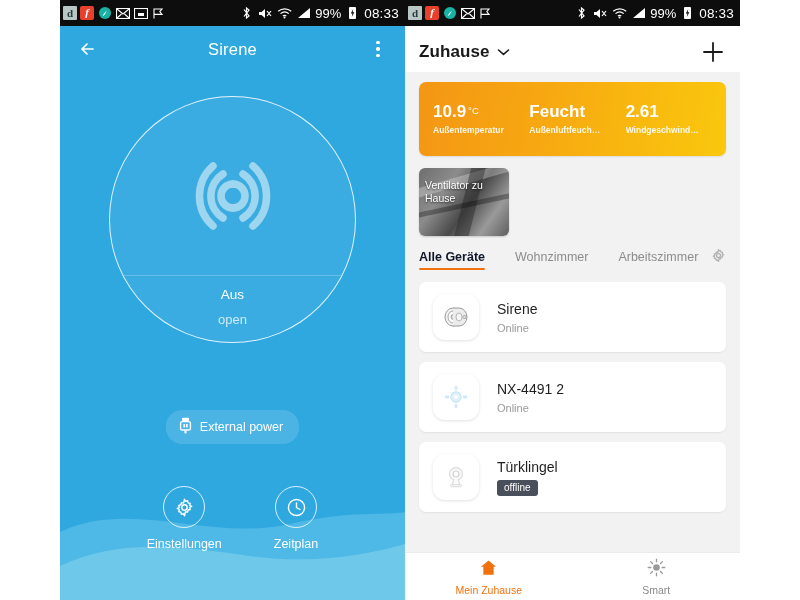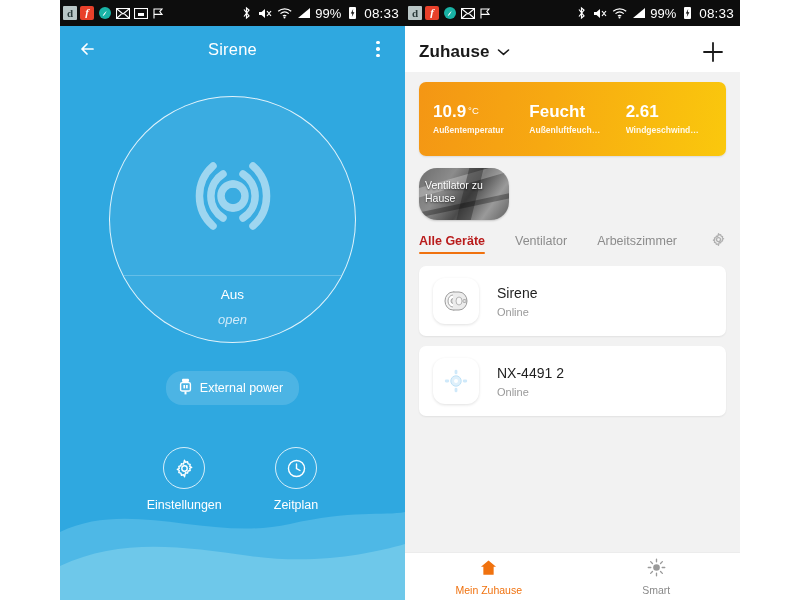--- a/index.html
+++ b/index.html
@@ -55,27 +55,27 @@
   .dial {
     width: 247px; height: 247px; border-radius: 50%;
     border: 1.4px solid rgba(255,255,255,.85);
     background: rgba(255,255,255,.055);
     position: relative; overflow: hidden;
     display: flex; flex-direction: column; align-items: center;
   }
   .dial-divider { position: absolute; left: 0; right: 0; top: 178px; height: 1px; background: rgba(255,255,255,.22); }
   .dial-icon { margin-top: 62px; }
   .dial-state { position: absolute; top: 190px; color: #ffffff; font-size: 13.5px; }
-  .dial-sub   { position: absolute; top: 215px; color: #cfeaf9; font-size: 13px; font-style: italic; }
+  .dial-sub   { position: absolute; top: 215px; color: #cfeaf9; font-size: 13px; }
 
   .extpower-row { position: relative; z-index: 5; display: flex; justify-content: center; margin-top: 28px; }
   .extpower {
     display: inline-flex; align-items: center; gap: 8px;
     background: rgba(255,255,255,.14); border-radius: 16px;
-    padding: 7px 16px 7px 13px; color: #fff; font-size: 12.5px;
+    padding: 7px 16px 7px 13px; color: #fff; font-size: 12.5px; margin-top: 39px;
   }
 
   .actions { position: relative; z-index: 5; display: flex; justify-content: center; gap: 52px; margin-top: 42px; }
   .action { display: flex; flex-direction: column; align-items: center; gap: 9px; cursor: pointer; }
   .action-circle {
     width: 42px; height: 42px; border-radius: 50%;
     border: 1.3px solid rgba(255,255,255,.8);
     display: flex; align-items: center; justify-content: center;
   }
   .action-label { color: #fff; font-size: 12.5px; }
@@ -95,37 +95,37 @@
     box-shadow: 0 1px 2px rgba(0,0,0,.10);
   }
   .wx-item { flex: 1 1 0; min-width: 0; }
   .wx-val { color: #fff; font-size: 17px; font-weight: bold; line-height: 1.05; white-space: nowrap; }
   .wx-unit { font-size: 9.5px; font-weight: normal; vertical-align: 3px; margin-left: 2px; }
   .wx-lbl { color: rgba(255,255,255,.92); font-size: 8.5px; margin-top: 4px;
             white-space: nowrap; overflow: hidden; text-overflow: clip; font-weight: bold; }
 
   .scene-row { padding: 12px 14px 0 14px; }
   .scene-card {
-    width: 90px; height: 52px; border-radius: 18px; position: relative; overflow: hidden;
+    width: 90px; height: 68px; border-radius: 6px; position: relative; overflow: hidden;
     background: linear-gradient(125deg,#6e6e6e 0%, #8c8c8c 30%, #4a4a4a 55%, #9a9a9a 78%, #5e5e5e 100%);
     box-shadow: 0 1px 2px rgba(0,0,0,.18); cursor: pointer;
   }
   .scene-card .streak { position: absolute; background: rgba(255,255,255,.28); }
   .scene-card .s1 { width: 130%; height: 9px; top: 6px; left: -10%; transform: rotate(-16deg); }
   .scene-card .s2 { width: 130%; height: 5px; top: 34px; left: -10%; transform: rotate(-12deg); background: rgba(0,0,0,.30); }
   .scene-card .s3 { width: 14px; height: 120%; top: -10%; left: 44px; transform: rotate(14deg); background: rgba(40,40,40,.45); }
   .scene-label {
     position: absolute; left: 6px; top: 11px; color: #fff; font-size: 10.5px;
     line-height: 1.25; text-shadow: 0 1px 2px rgba(0,0,0,.7); width: 78px;
   }
 
   .tabs { display: flex; align-items: center; padding: 12px 14px 0 14px; background: transparent; }
   .tab { font-size: 12.5px; color: #8c8c8c; padding-bottom: 6px; position: relative; cursor: pointer; }
   .tab + .tab { margin-left: 30px; }
-  .tab.active { color: #b91c1c; font-weight: bold; }
+  .tab.active { color: #0f172a; font-weight: bold; }
   .tab.active::after {
     content: ""; position: absolute; left: 0; right: 0; bottom: 0;
     height: 2.4px; background: #f0720f; border-radius: 2px;
   }
   .tabs-gear { margin-left: auto; padding-bottom: 5px; cursor: pointer; }
 
   .device-list { padding: 10px 14px 0 14px; display: flex; flex-direction: column; gap: 10px; }
   .device {
     background: #fff; border-radius: 7px; height: 70px;
     display: flex; align-items: center; padding: 0 14px;
@@ -398,21 +398,21 @@
         <div class="scene-card">
           <div class="streak s1"></div>
           <div class="streak s3"></div>
           <div class="streak s2"></div>
           <div class="scene-label">Ventilator zu Hause</div>
         </div>
       </div>
 
       <div class="tabs">
         <div class="tab active">Alle Geräte</div>
-        <div class="tab">Ventilator</div>
+        <div class="tab">Wohnzimmer</div>
         <div class="tab">Arbeitszimmer</div>
         <div class="tabs-gear">
           <svg width="15" height="15" viewBox="0 0 24 24">
             <g fill="none" stroke="#b0b0b0" stroke-width="2">
               <circle cx="12" cy="12" r="3.2"></circle>
               <path d="M12 2.6l1.1 2.2 2.4-.5.6 2.4 2.4.6-.5 2.4 2.2 1.1-2.2 1.1.5 2.4-2.4.6-.6 2.4-2.4-.5L12 21.4l-1.1-2.2-2.4.5-.6-2.4-2.4-.6.5-2.4L3.8 13l2.2-1.1-.5-2.4 2.4-.6.6-2.4 2.4.5z" stroke-linejoin="round"></path>
             </g>
           </svg>
         </div>
       </div>
@@ -448,20 +448,34 @@
                 <rect x="19.8" y="11.6" width="4.4" height="2.8" rx="1.3"></rect>
               </g>
             </svg>
           </div>
           <div class="device-text">
             <div class="device-name">NX-4491 2</div>
             <div class="device-status">Online</div>
           </div>
         </div>
 
+        <div class="device">
+          <div class="device-thumb">
+            <svg width="28" height="28" viewBox="0 0 28 28">
+              <circle cx="14" cy="11" r="6.4" fill="#fafafa" stroke="#dcdcdc" stroke-width="1.2"></circle>
+              <circle cx="14" cy="11" r="3" fill="#fff" stroke="#d2d2d2" stroke-width="1.1"></circle>
+              <path d="M11.6 16.6l-1.4 5.6h7.6l-1.4-5.6" fill="#fbfbfb" stroke="#dcdcdc" stroke-width="1.2" stroke-linejoin="round"></path>
+              <rect x="8.4" y="21.6" width="11.2" height="2.2" rx="1.1" fill="#f5f5f5" stroke="#dcdcdc" stroke-width="1"></rect>
+            </svg>
+          </div>
+          <div class="device-text">
+            <div class="device-name">Türklingel</div>
+            <div class="badge-offline">offline</div>
+          </div>
+        </div>
 
       </div>
 
       <div class="bottom-nav">
         <div class="nav-item active">
           <span>
             <svg width="19" height="19" viewBox="0 0 24 24">
                 <path d="M12 3L2.5 11h3v10h13V11h3z" fill="#f0720f"></path>
                 <rect x="10" y="14" width="4" height="7" fill="#fff" opacity=".0"></rect>
               </svg>

